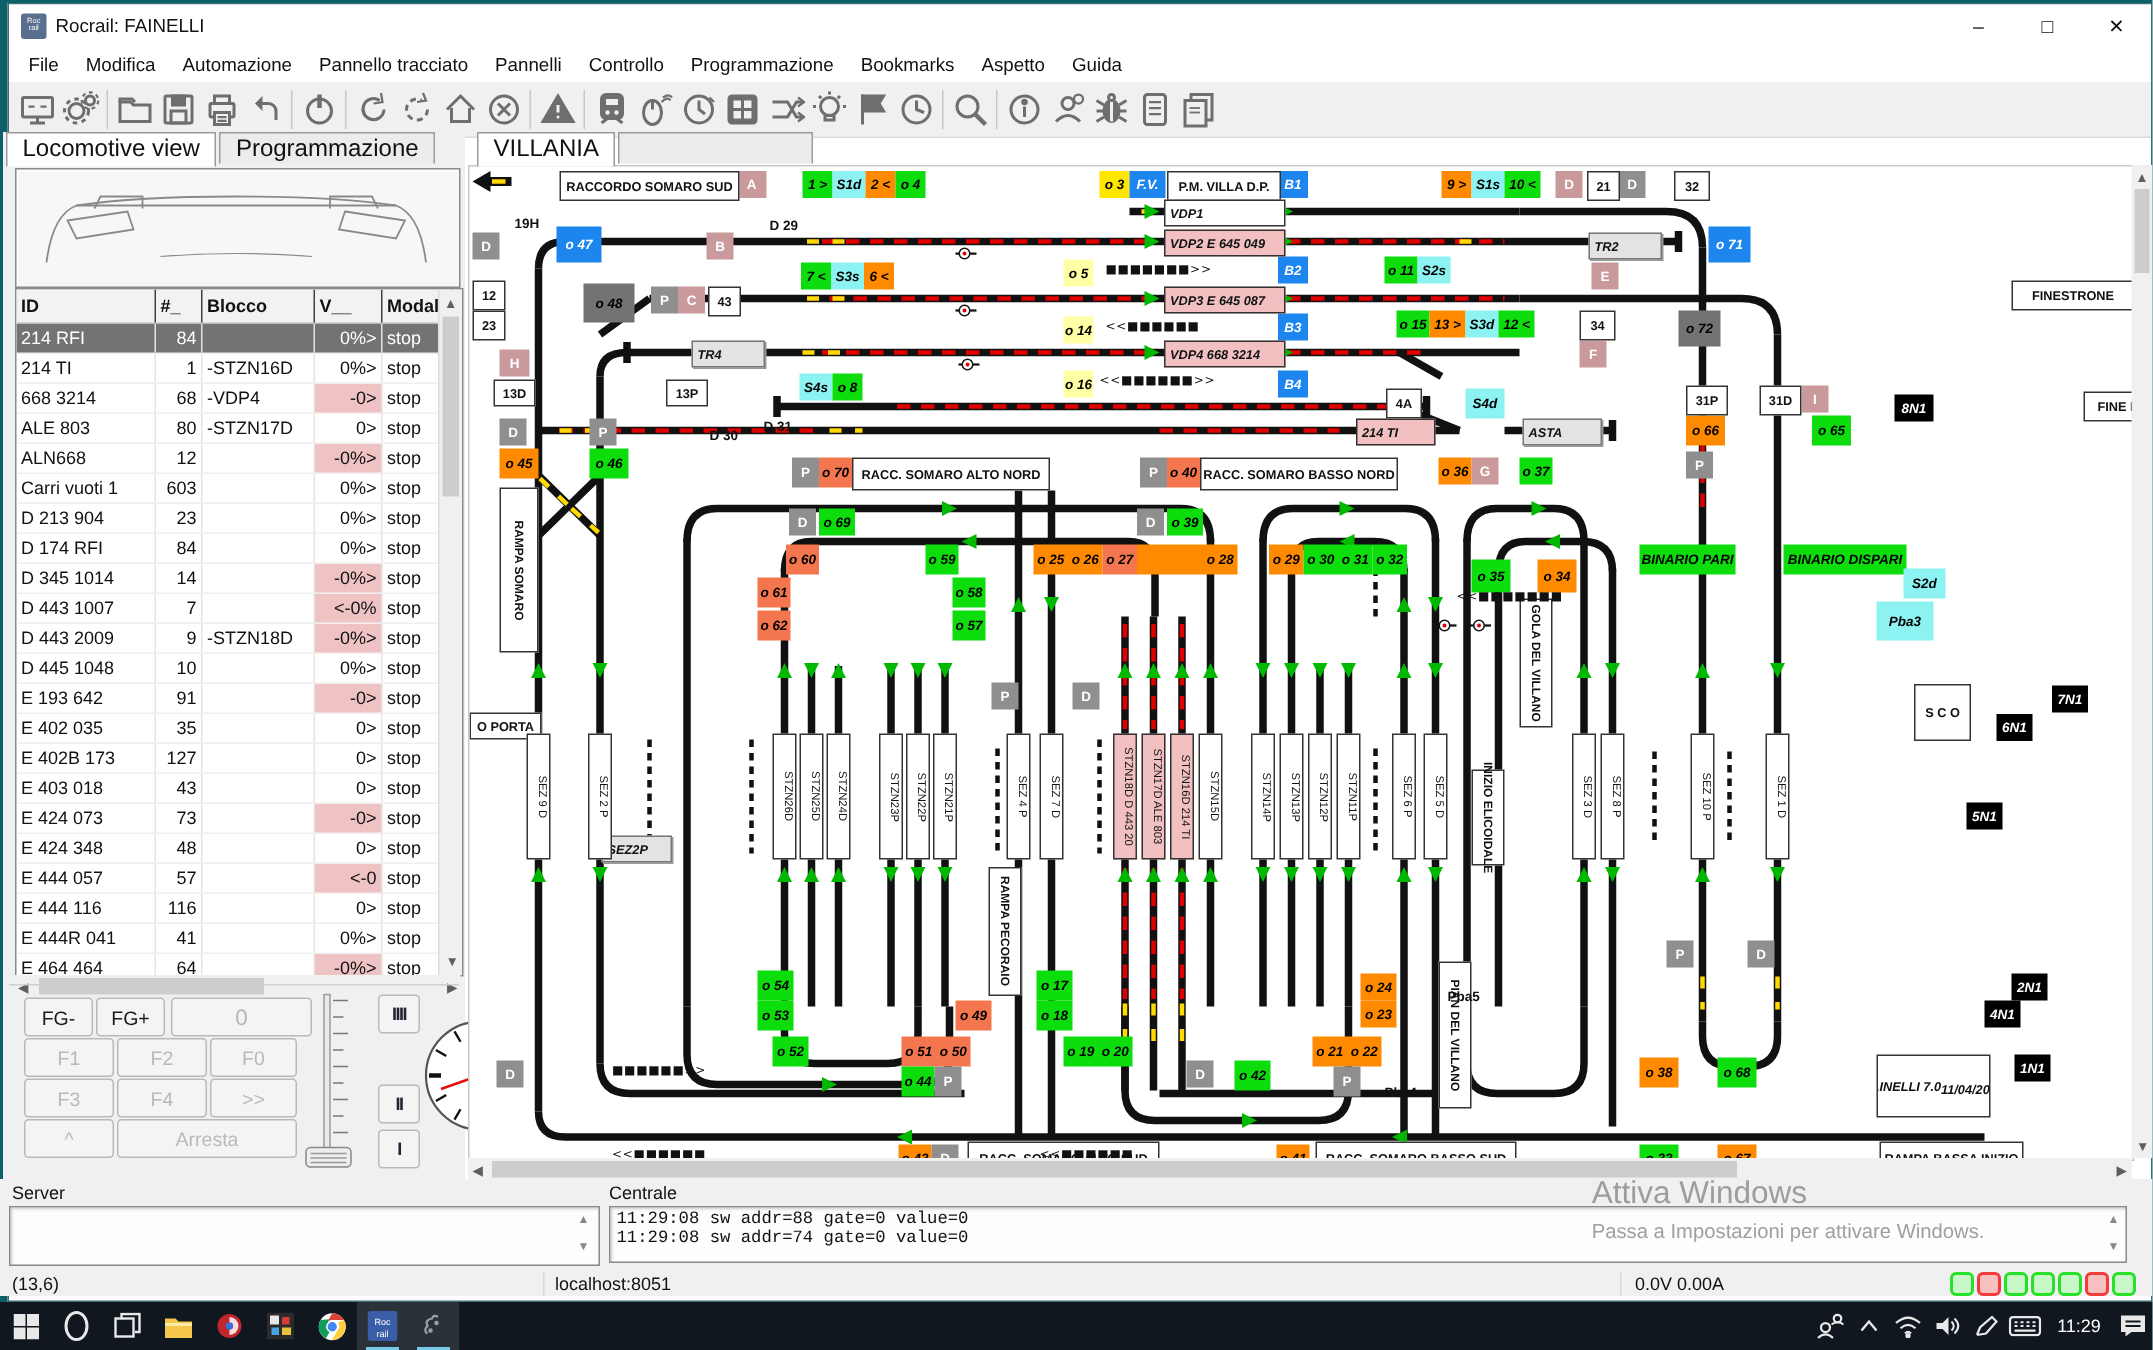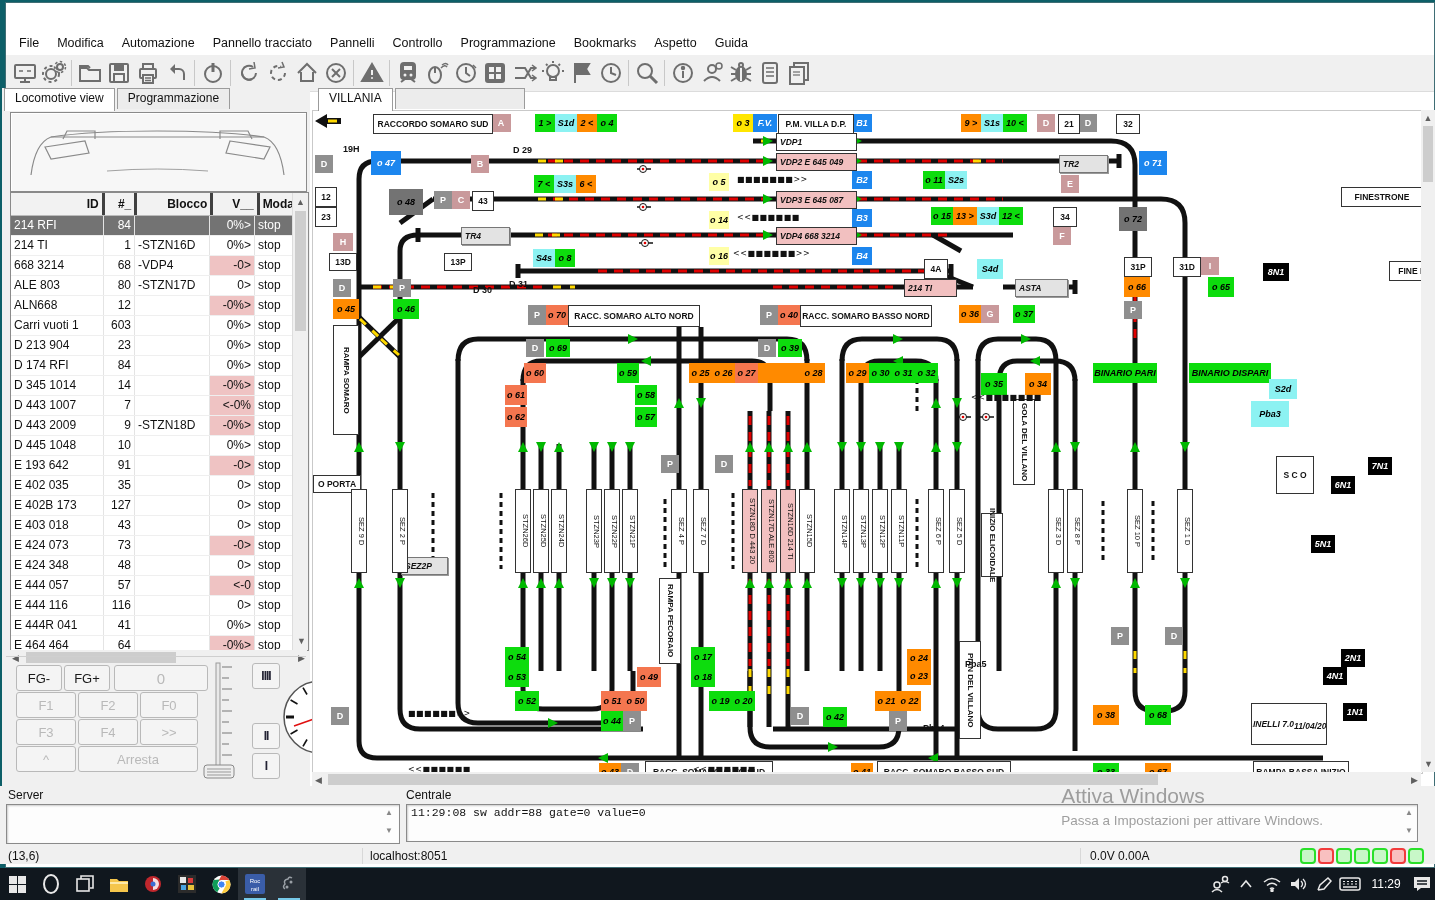--- a/index.html
+++ b/index.html
@@ -17,28 +17,28 @@
   
   #menubar{position:absolute;left:0;top:28px;right:0;height:24px;background:#fff;display:flex;align-items:center;padding-left:4px;border-bottom:1px solid #e8e8e8;}
   .menu-item{padding:3px 9px;font-size:12.5px;}
   
   #toolbar{position:absolute;left:0;top:52px;right:0;height:36px;background:#f0f0f0;border-bottom:1px solid #dcdcdc;display:flex;align-items:center;padding-left:4px;}
   .tool{width:29px;height:29px;display:flex;align-items:center;justify-content:center;}
   .tsep{width:1px;height:26px;background:#c8c8c8;margin:0 3px;}
   
   #leftpanel{position:absolute;left:2px;top:88px;width:308px;height:705px;background:#f0f0f0;}
   .tabrow{position:absolute;top:0;left:2px;height:22px;display:flex;}
-  .tab{border:1px solid #9b9b9b;border-bottom:none;padding:2px 10px 0 10px;font-size:12px;background:#ececec;height:18px;margin-right:2px;}
+  .tab{border:1px solid #9b9b9b;border-bottom:none;padding:2px 10px 0 10px;font-size:16px;background:#ececec;height:18px;margin-right:2px;}
   .tab.active{background:#fff;height:20px;position:relative;z-index:2;}
   #locobox{position:absolute;left:8px;top:24px;width:295px;height:78px;background:#f7f7f7;border:1px solid #8a8a8a;box-shadow:inset 1px 1px 0 #fff;}
   #locotable{position:absolute;left:8px;top:104px;width:297px;height:457px;background:#fff;border:1px solid #8a8a8a;overflow:hidden;}
   .ltr{display:flex;height:19px;line-height:19px;border-bottom:1px solid #efefef;}
   .ltr.hdr{height:22px;line-height:22px;background:#f2f2f2;font-weight:bold;border-bottom:1px solid #bbb;}
   .ltc{padding:0 3px;border-right:1px solid #e4e4e4;overflow:hidden;white-space:nowrap;font-size:12px;}
-  .hdr .ltc{border-right:3px solid #404040;text-align:right;}
+  .hdr .ltc{border-right:1px solid #404040;text-align:left;}
   .c-id{width:86px;} .c-ad{width:24px;text-align:right;} .c-bl{width:68px;} .c-v{width:38px;text-align:right;} .c-md{width:40px;}
   .ltr.sel{background:#737373;color:#fff;}
   .vpink{background:#efc3c3;}
   .sb{background:#f0f0f0;}
   .sb-thumb{background:#cdcdcd;}
   .sb-arrow{color:#5f5f5f;font-size:9px;text-align:center;}
   
   #throttle{position:absolute;left:4px;top:568px;width:300px;height:132px;border-top:1px solid #cfcfcf;}
   .tbtn{position:absolute;background:#f4f4f4;border:1px solid #b9b9b9;border-radius:3px;font-size:13px;
         display:flex;align-items:center;justify-content:center;color:#1a1a1a;}
@@ -86,20 +86,29 @@
   .tb-ic{width:34px;height:32px;display:flex;align-items:center;justify-content:center;position:relative;}
   .tb-active{background:#2a3138;}
   .tb-underline{position:absolute;bottom:0;left:6px;right:6px;height:2px;background:#76c9e8;}
   #tb-time{color:#fff;font-size:12px;text-align:center;width:46px;}
   .trayic{width:26px;height:32px;display:flex;align-items:center;justify-content:center;}
 </style>
 </head>
 <body>
 
 <div id="win">
+  <div id="titlebar">
+    <div id="appicon">Roc<br>rail</div>
+    <div id="title">Rocrail: FAINELLI</div>
+    <div class="wbtns">
+      <div class="wbtn">–</div>
+      <div class="wbtn">□</div>
+      <div class="wbtn">✕</div>
+    </div>
+  </div>
   <div id="menubar">
       <div class="menu-item">File</div>
       <div class="menu-item">Modifica</div>
       <div class="menu-item">Automazione</div>
       <div class="menu-item">Pannello tracciato</div>
       <div class="menu-item">Pannelli</div>
       <div class="menu-item">Controllo</div>
       <div class="menu-item">Programmazione</div>
       <div class="menu-item">Bookmarks</div>
       <div class="menu-item">Aspetto</div>
@@ -983,20 +992,21 @@
   <div class="sb-arrow abs" style="right:3px;top:3px;">▶</div>
 </div>
 
 <div id="statusarea">
   <div class="abs" style="left:8px;top:2px;">Server</div>
   <div class="sunken abs" style="left:6px;top:18px;width:392px;height:38px;"></div>
   <div class="abs" style="left:382px;top:18px;width:14px;height:38px;font-size:8px;color:#888;text-align:center;line-height:18px;">▲<br>▼</div>
   <div class="abs" style="left:406px;top:2px;">Centrale</div>
   <div class="sunken abs mono" style="left:406px;top:18px;width:1012px;height:38px;padding:1px 4px;box-sizing:border-box;">
     <div>11:29:08 sw addr=88 gate=0 value=0</div>
+    <div>11:29:08 sw addr=74 gate=0 value=0</div>
   </div>
   <div class="abs" style="left:1402px;top:18px;width:14px;height:38px;font-size:8px;color:#888;text-align:center;line-height:18px;">▲<br>▼</div>
   <div class="statcell" style="left:8px;">(13,6)</div>
   <div class="statsep" style="left:362px;"></div>
   <div class="statcell" style="left:370px;">localhost:8051</div>
   <div class="statsep" style="left:1080px;"></div>
   <div class="statcell" style="left:1090px;">0.0V 0.00A</div>
   <div class="statcell" style="left:1300px;" id="indicators"><span class="indic ind-green"></span><span class="indic ind-red"></span><span class="indic ind-green"></span><span class="indic ind-green"></span><span class="indic ind-green"></span><span class="indic ind-red"></span><span class="indic ind-green"></span></div>
 </div>
 

